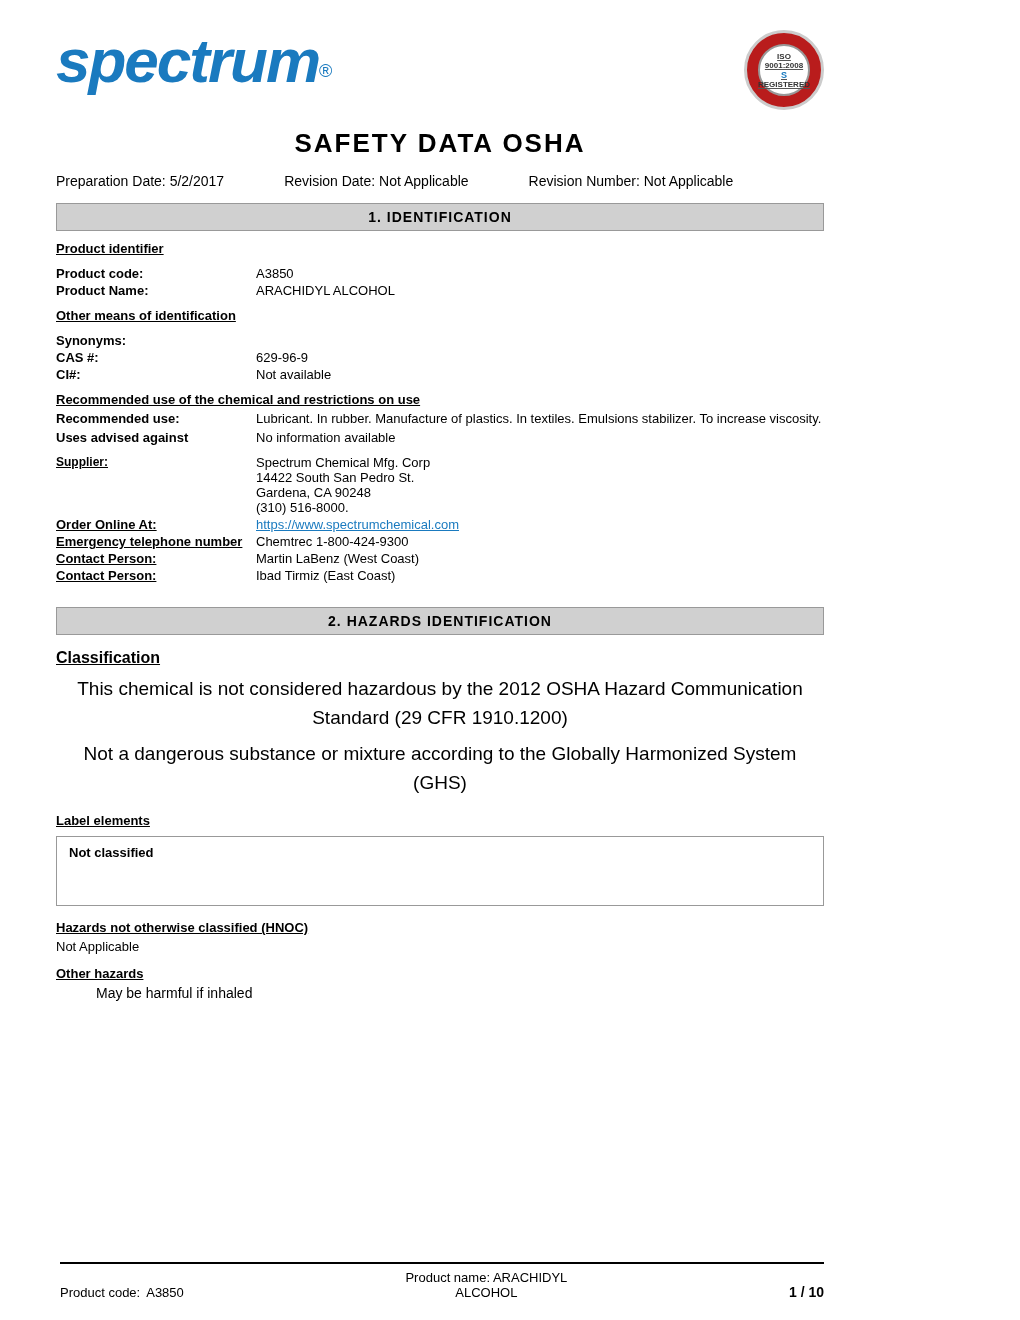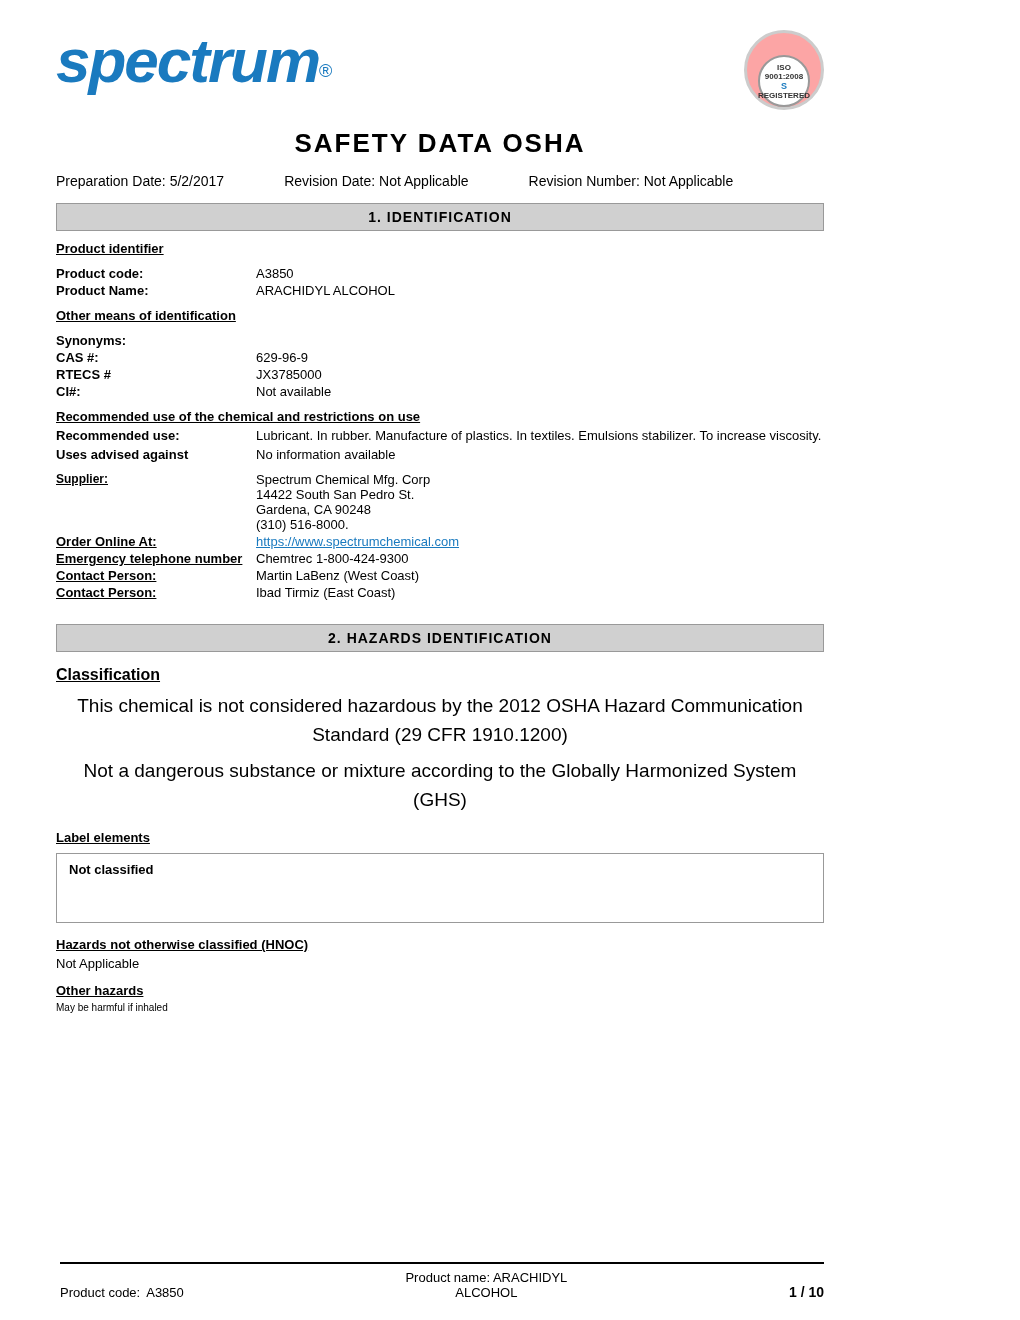--- a/index.html
+++ b/index.html
@@ -40,26 +40,27 @@
       color: #1a7abf;
     }
     .iso-badge {
       width: 80px;
       height: 80px;
       border-radius: 50%;
       border: 3px solid #ccc;
       display: flex;
       flex-direction: column;
       align-items: center;
-      justify-content: flex-end;
+      justify-content: center;
       font-size: 7px;
       color: #555;
       text-align: center;
-      background: #fca5a5;
+      background: #b91c1c;
       position: relative;
+      text-decoration: underline;
     }
     .iso-badge .iso-text {
       font-weight: bold;
       font-size: 8px;
       color: #333;
     }
     .iso-inner {
       width: 52px;
       height: 52px;
       border-radius: 50%;
@@ -215,21 +216,22 @@
       font-size: 13px;
       margin-bottom: 12px;
     }
     .other-hazards-label {
       font-weight: bold;
       text-decoration: underline;
       font-size: 13px;
       margin-bottom: 4px;
     }
     .other-hazards-val {
-      font-size: 10px;
+      font-size: 14px;
+      margin-left: 40px;
     }
     .footer {
       position: absolute;
       bottom: 20px;
       left: 60px;
       right: 60px;
       border-top: 2px solid #000;
       padding-top: 6px;
       display: flex;
       justify-content: space-between;
@@ -303,24 +305,20 @@
       <span class="field-label-underline">Other means of identification</span>
     </div>
 
     <div class="synonyms-block">
       <span class="synonyms-key">Synonyms:</span>
     </div>
 
     <div class="field-row">
       <span class="field-key">CAS #:</span>
       <span class="field-val">629-96-9</span>
-    </div>
-    <div class="field-row">
-      <span class="field-key">RTECS #</span>
-      <span class="field-val">JX3785000</span>
     </div>
     <div class="field-row" style="margin-bottom:10px;">
       <span class="field-key">CI#:</span>
       <span class="field-val">Not available</span>
     </div>
 
     <div class="rec-use-label">Recommended use of the chemical and restrictions on use</div>
     <div class="rec-use-row">
       <span class="rec-use-key">Recommended use:</span>
       <span class="rec-use-val">Lubricant. In rubber. Manufacture of plastics. In textiles. Emulsions stabilizer. To increase viscosity.</span>

